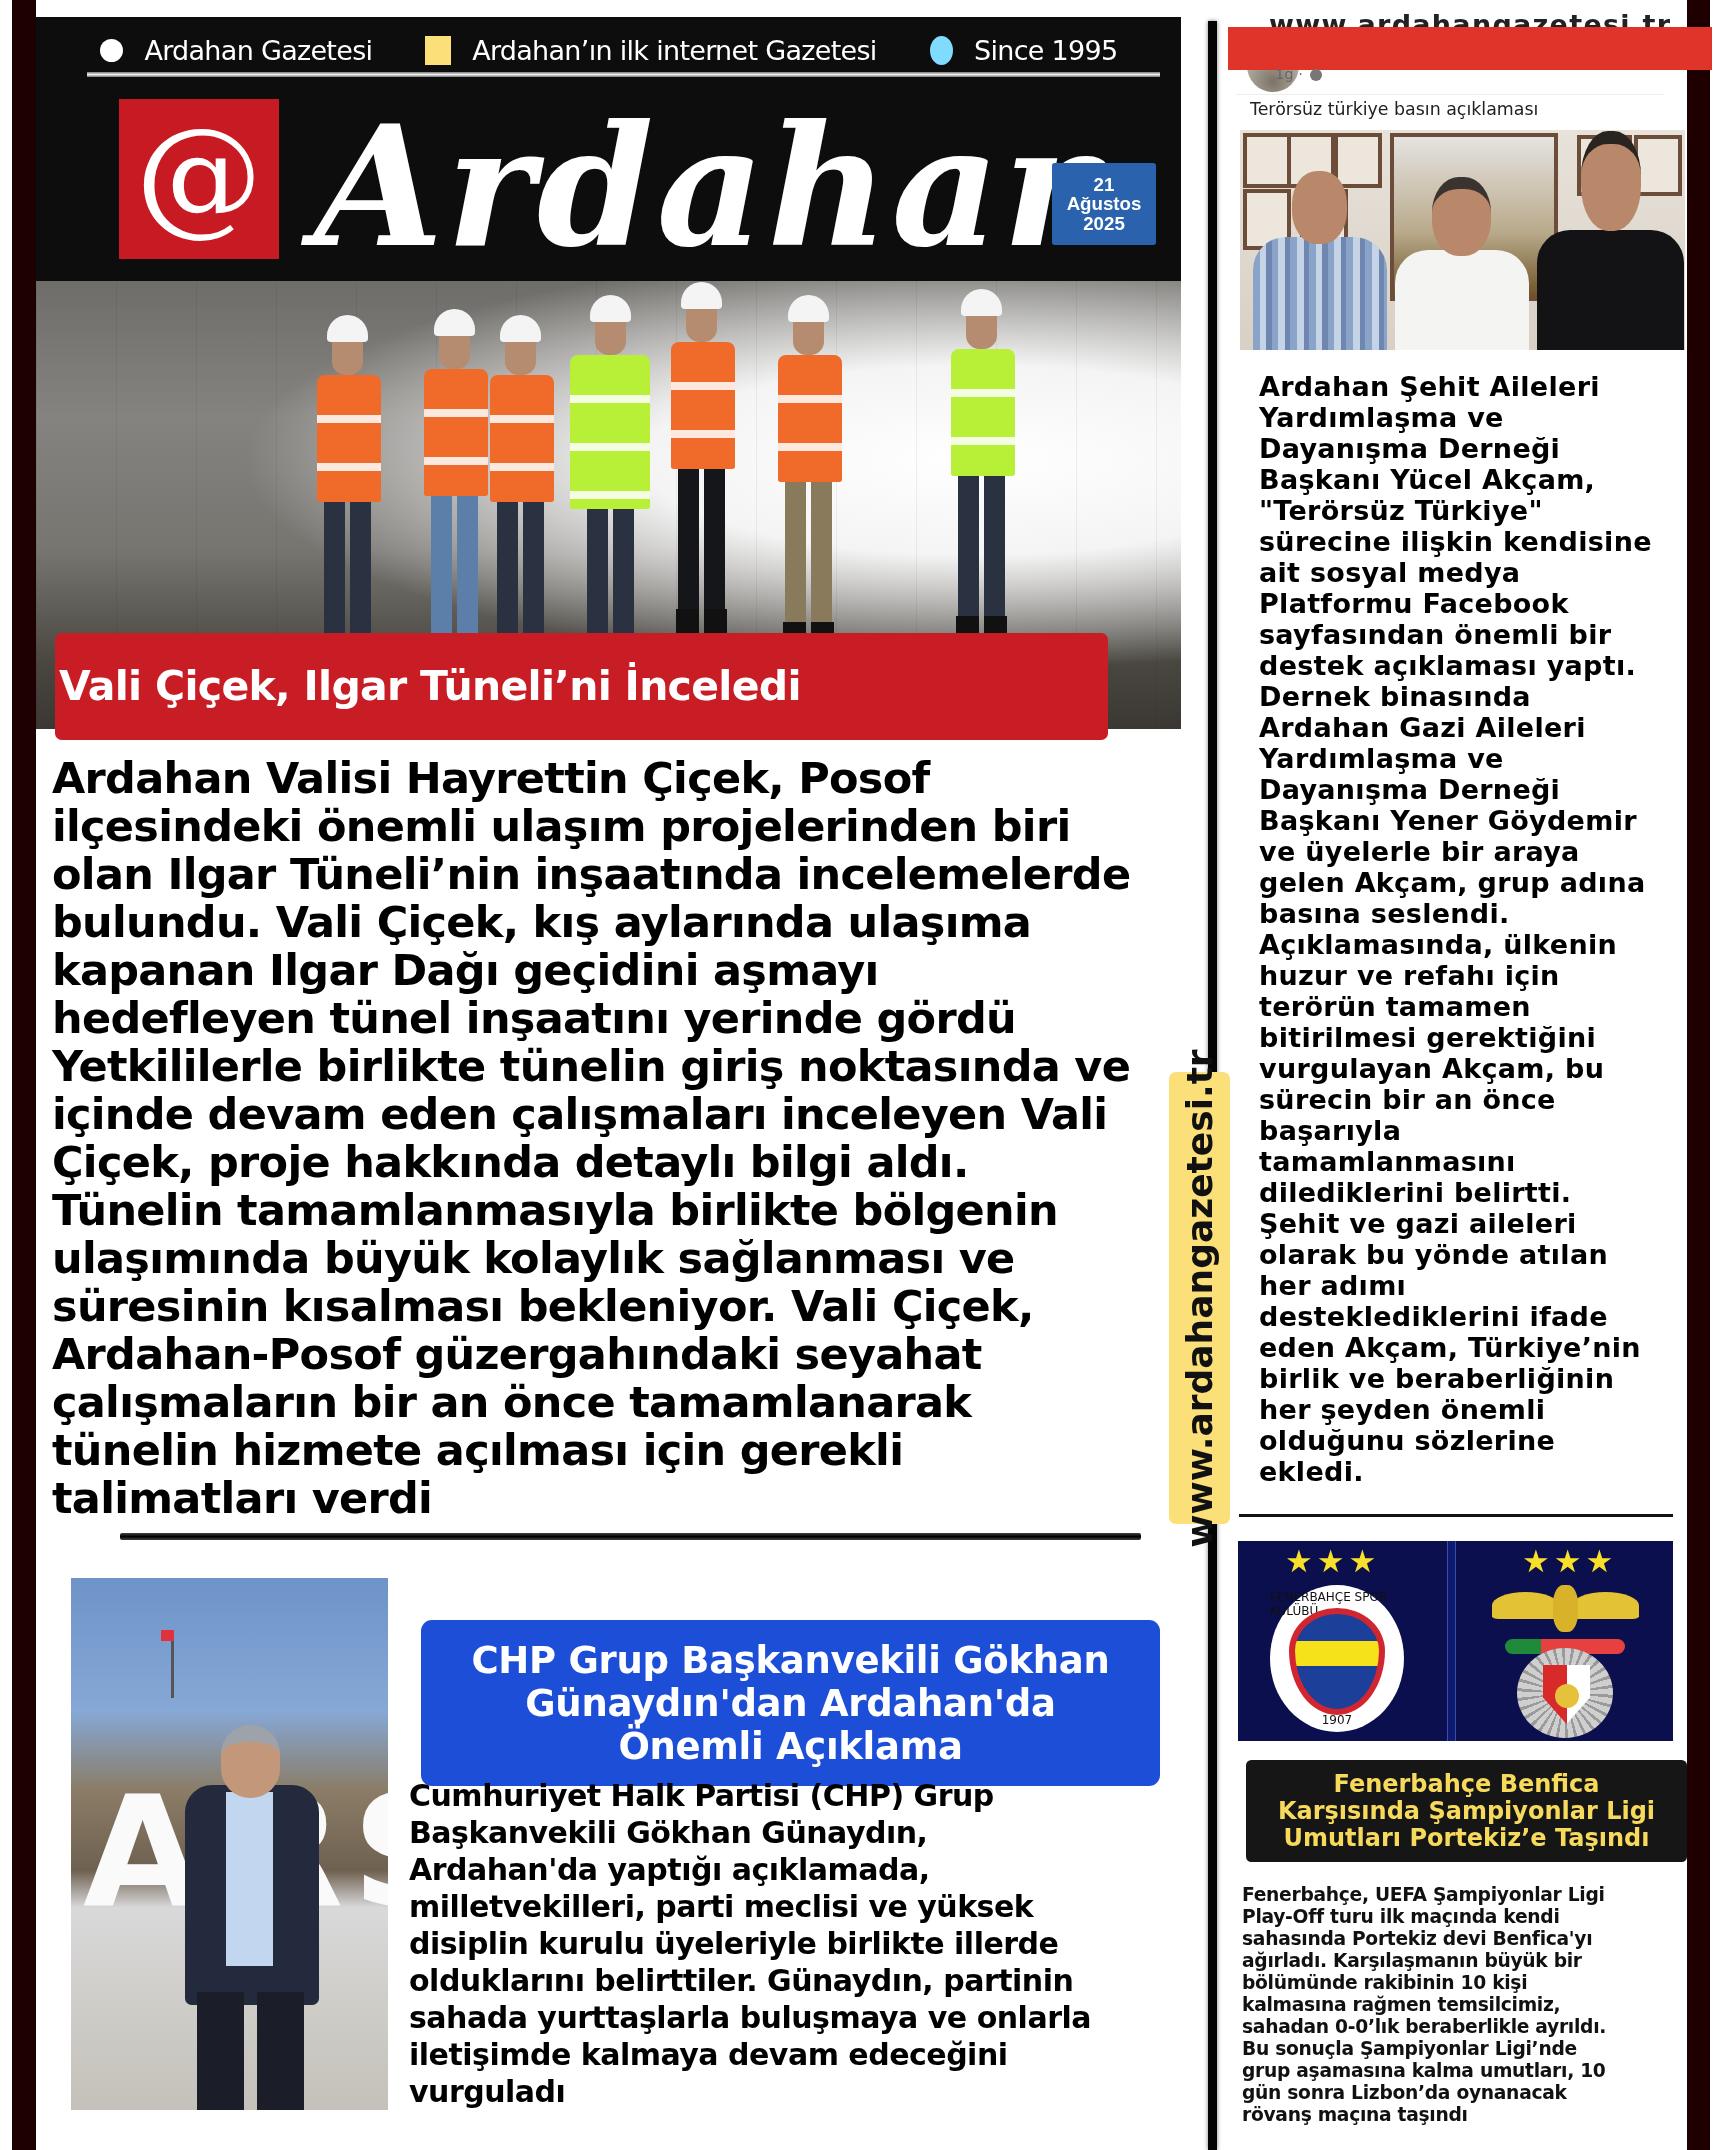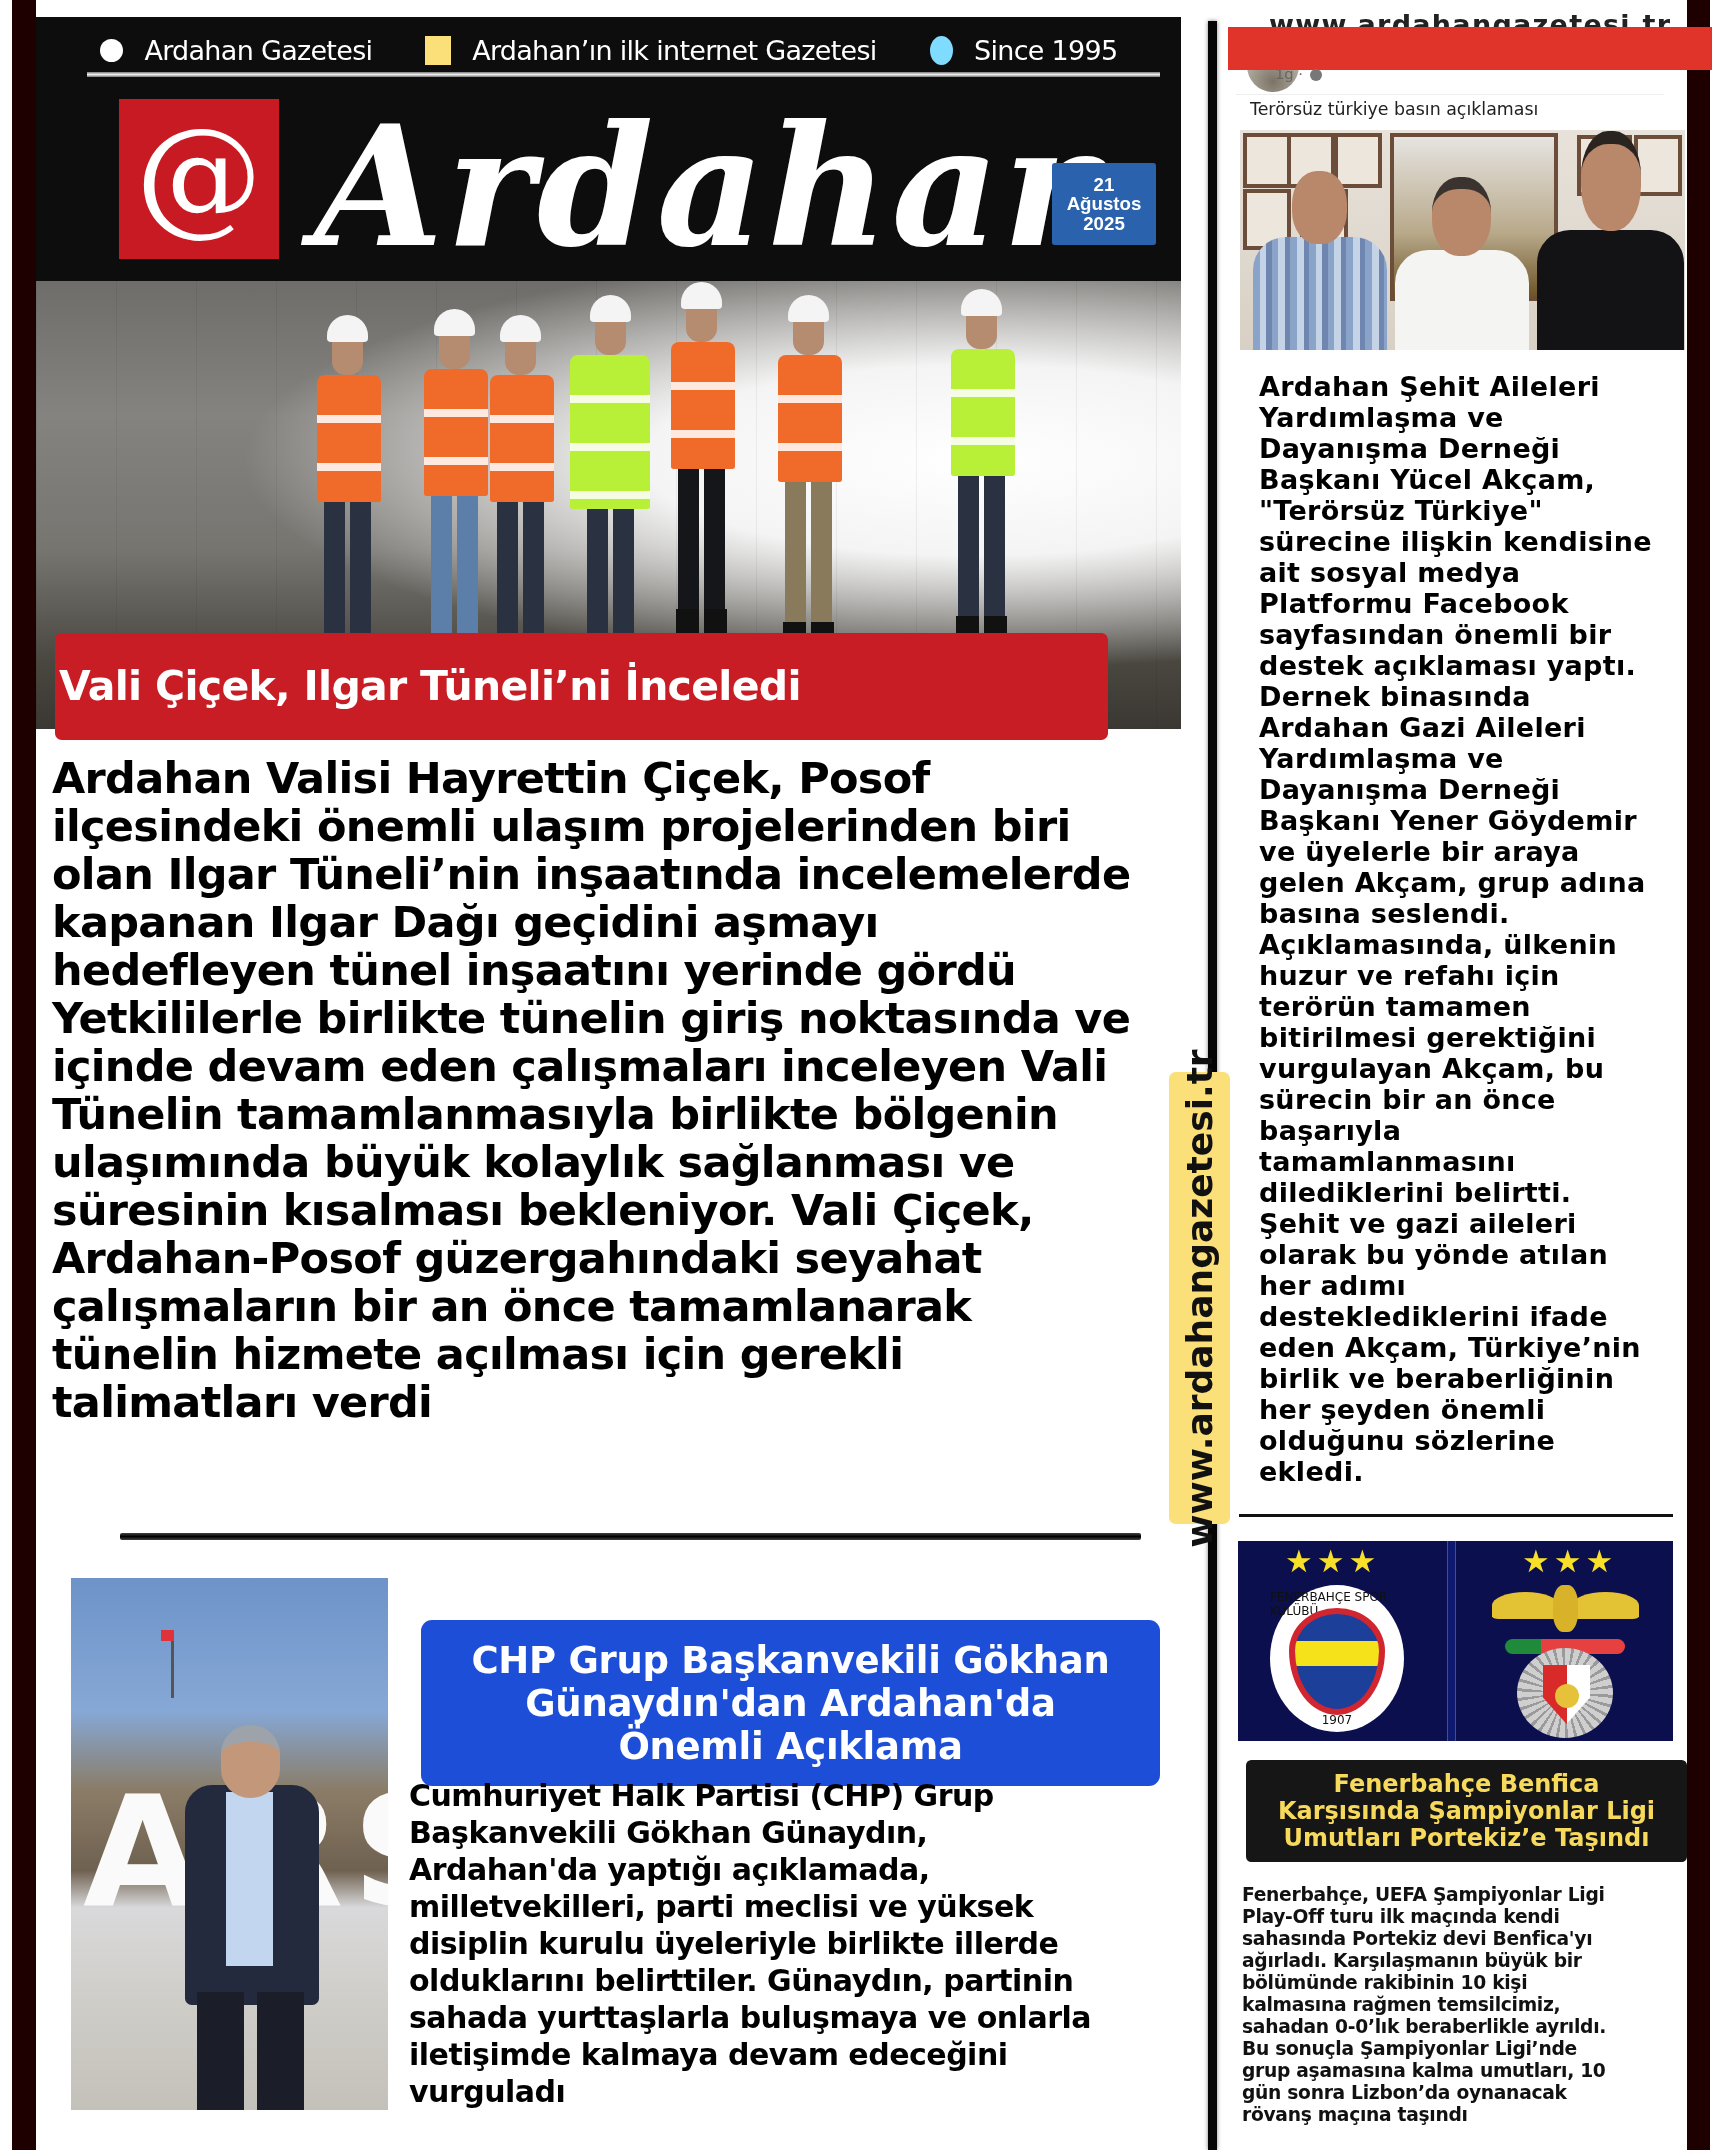--- a/index.html
+++ b/index.html
@@ -185,24 +185,26 @@
       <div class="legs"></div>
       <div class="boots"></div>
     </div>
 </div>
 <div class="abs headline-red">Vali Çiçek, Ilgar Tüneli’ni İnceledi</div>
 
 <div class="abs lead-body lines">
   <div>Ardahan Valisi Hayrettin Çiçek, Posof</div>
   <div>ilçesindeki önemli ulaşım projelerinden biri</div>
   <div>olan Ilgar Tüneli’nin inşaatında incelemelerde</div>
+  <div>bulundu. Vali Çiçek, kış aylarında ulaşıma</div>
   <div>kapanan Ilgar Dağı geçidini aşmayı</div>
   <div>hedefleyen tünel inşaatını yerinde gördü</div>
   <div>Yetkililerle birlikte tünelin giriş noktasında ve</div>
   <div>içinde devam eden çalışmaları inceleyen Vali</div>
+  <div>Çiçek, proje hakkında detaylı bilgi aldı.</div>
   <div>Tünelin tamamlanmasıyla birlikte bölgenin</div>
   <div>ulaşımında büyük kolaylık sağlanması ve</div>
   <div>süresinin kısalması bekleniyor. Vali Çiçek,</div>
   <div>Ardahan-Posof güzergahındaki seyahat</div>
   <div>çalışmaların bir an önce tamamlanarak</div>
   <div>tünelin hizmete açılması için gerekli</div>
   <div>talimatları verdi</div>
 </div>
 
 <div class="abs url-banner">

